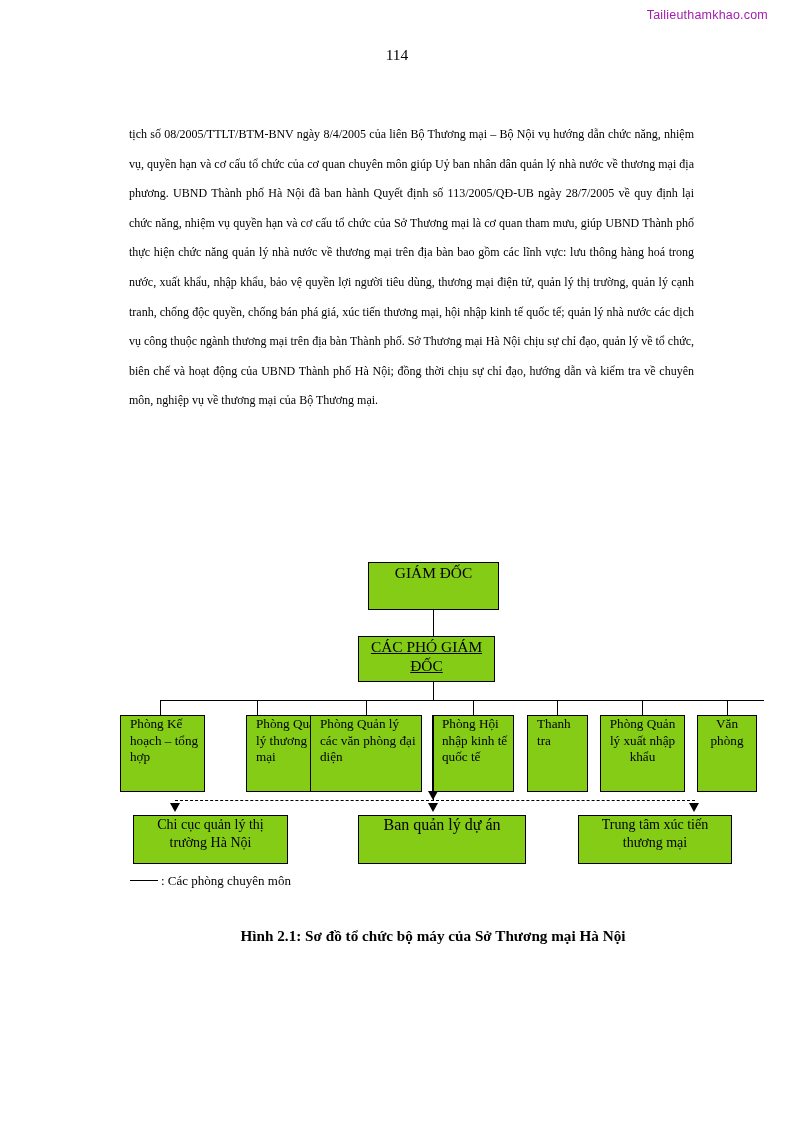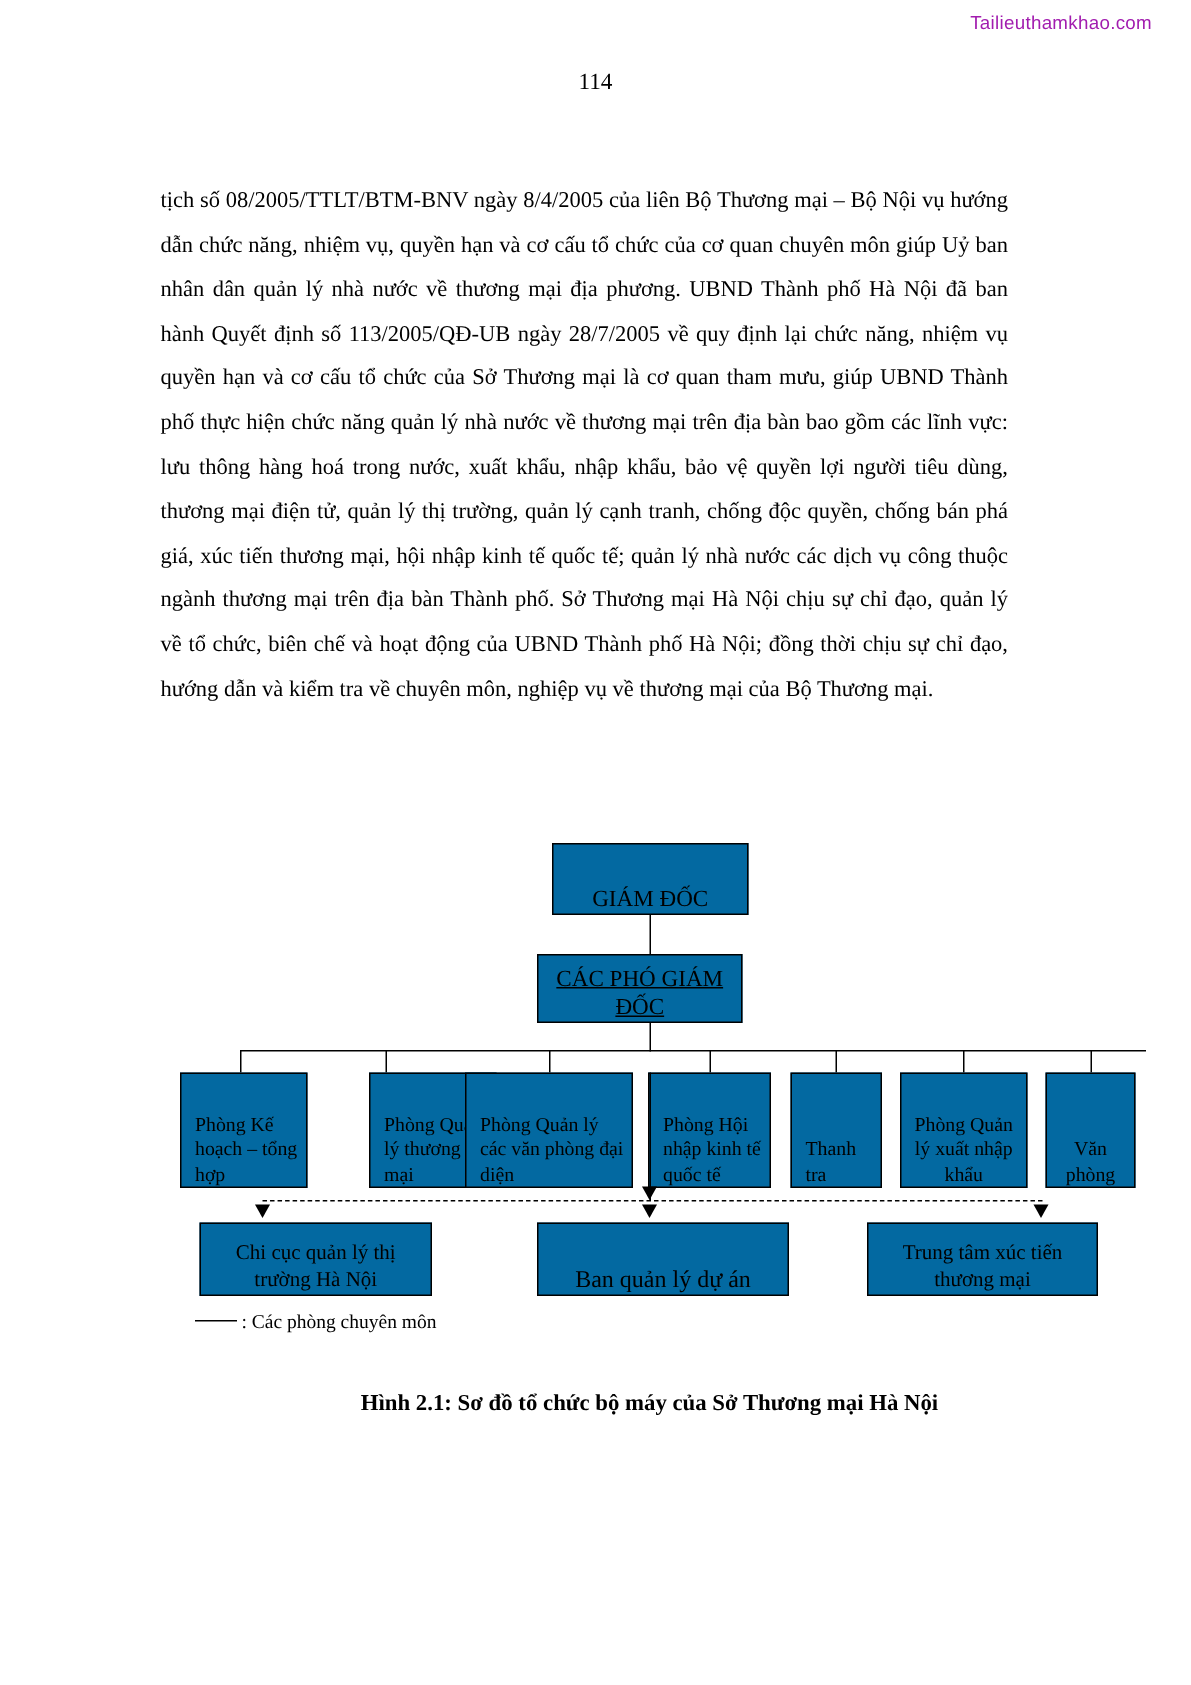--- a/index.html
+++ b/index.html
@@ -34,26 +34,26 @@
     top: 46px;
     left: 0;
     width: 794px;
     text-align: center;
     font-size: 15.5px;
   }
 
   
   .body-text {
     position: absolute;
-    left: 107px;
+    left: 129px;
     top: 120px;
     width: 565px;
     text-align: justify;
     text-justify: inter-word;
-    font-size: 15px;
+    font-size: 12px;
     line-height: 29.6px;
   }
   .body-text p { margin: 0; }
 
   .tail-text {
     position: absolute;
     left: 125px;
     top: 955px;
     width: 565px;
     text-align: justify;
@@ -69,23 +69,23 @@
     left: 0;
     top: 0;
     width: 794px;
     height: 1123px;
     pointer-events: none;
   }
   .chart-box {
     position: absolute;
     box-sizing: border-box;
     border: 1.4px solid #000000;
-    background: #0369a1;
+    background: #84cc16;
     display: flex;
-    align-items: flex-end;
+    align-items: flex-start;
     justify-content: center;
     text-align: center;
     font-size: 13.2px;
     line-height: 16.5px;
     pointer-events: auto;
   }
   .chart-box.center-title {
     font-size: 15.4px;
     line-height: 19px;
   }

